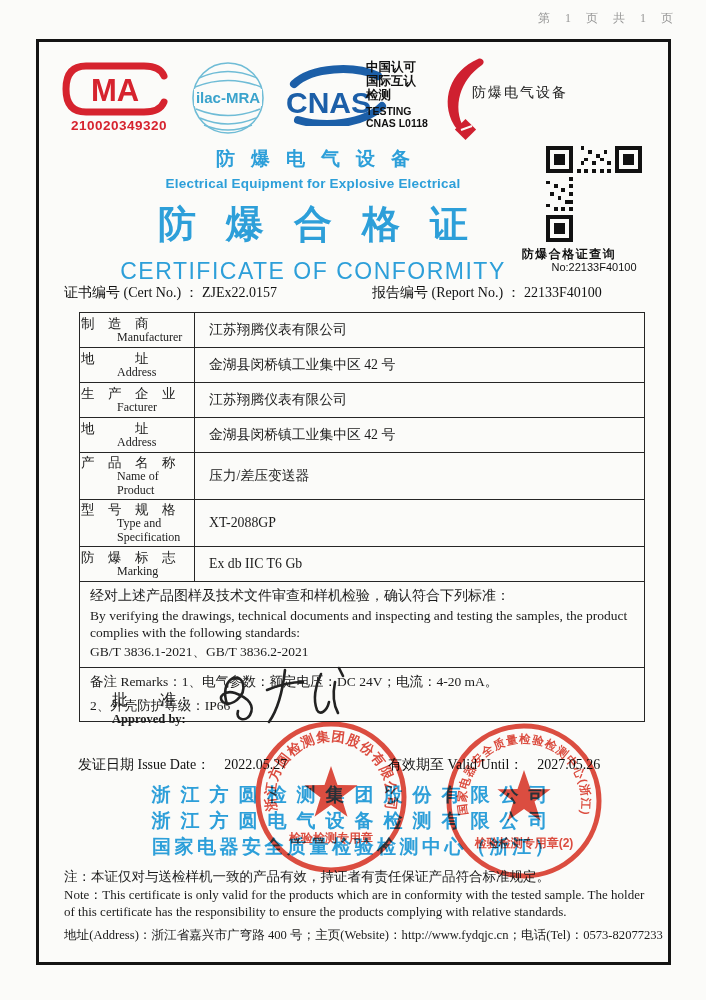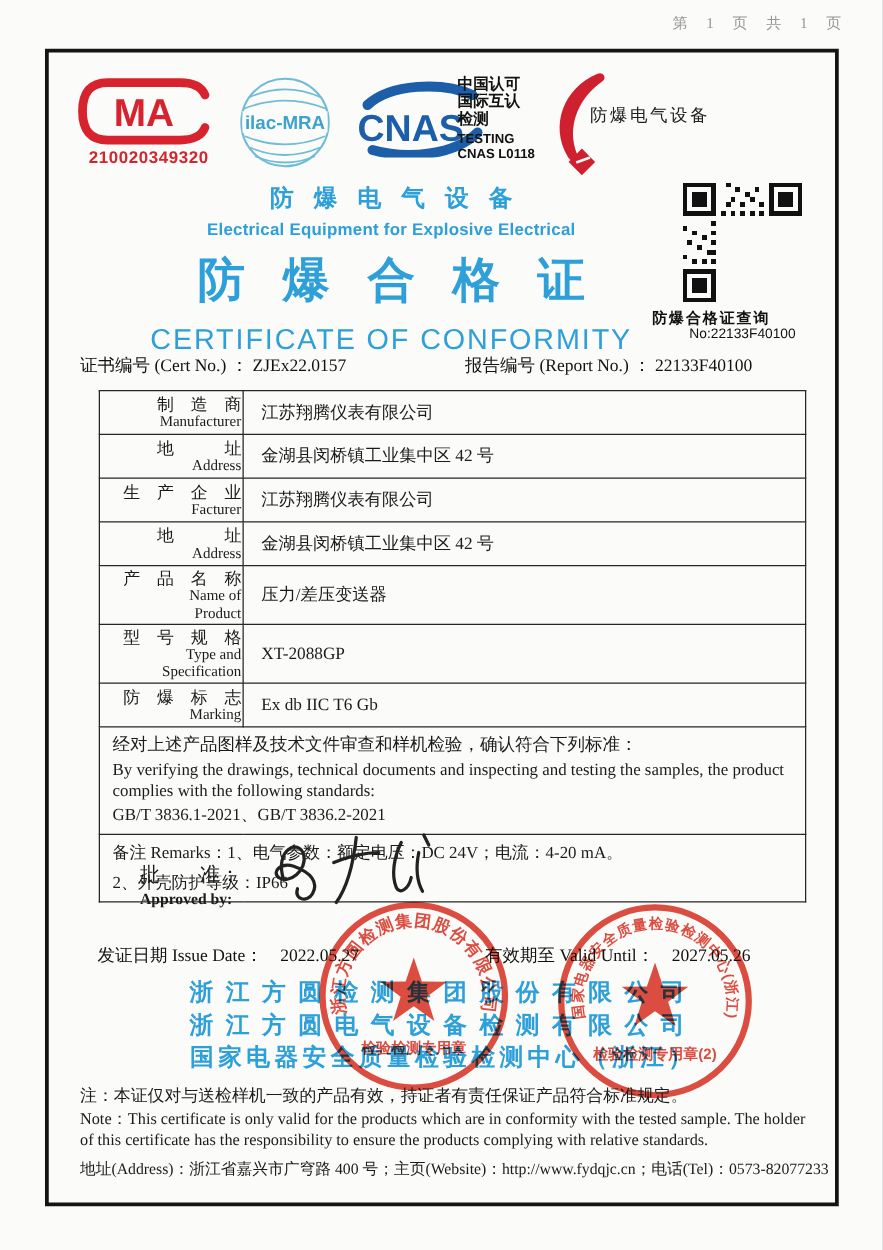--- a/index.html
+++ b/index.html
@@ -25,21 +25,21 @@
   
   .qr-caption{position:absolute;left:516px;top:246px;width:106px;text-align:center;
               font-weight:bold;font-size:12px;letter-spacing:1.5px;color:#111;}
   .qr-number{position:absolute;left:541px;top:261px;width:106px;text-align:center;
              font-family:"Liberation Sans",sans-serif;font-size:11px;color:#111;}
   
   .certline{position:absolute;top:284px;font-size:14px;color:#111;}
   
   table.cert{position:absolute;left:79px;top:312px;width:566px;border-collapse:collapse;table-layout:fixed;}
   table.cert td{border:1.5px solid #262626;vertical-align:middle;}
-  td.lab{width:112px;text-align:right;padding:2px 1px;line-height:1.12;}
+  td.lab{width:112px;text-align:left;padding:2px 1px;line-height:1.12;}
   .lab .cn{font-size:13.5px;}
   .lab .en{font-size:12px;padding-left:36px;}
   td.val{padding:2px 4px 2px 14px;font-size:13.8px;height:30px;}
   td.block{padding:5px 10px 6px 10px;}
   .st-cn{font-size:14px;margin-bottom:2px;}
   .st-en{font-size:13.5px;line-height:1.28;}
   .st-std{font-size:13.5px;margin-top:1px;}
   .rem1{font-size:13.5px;}
   .rem2{font-size:13.5px;margin-top:6px;}
   

